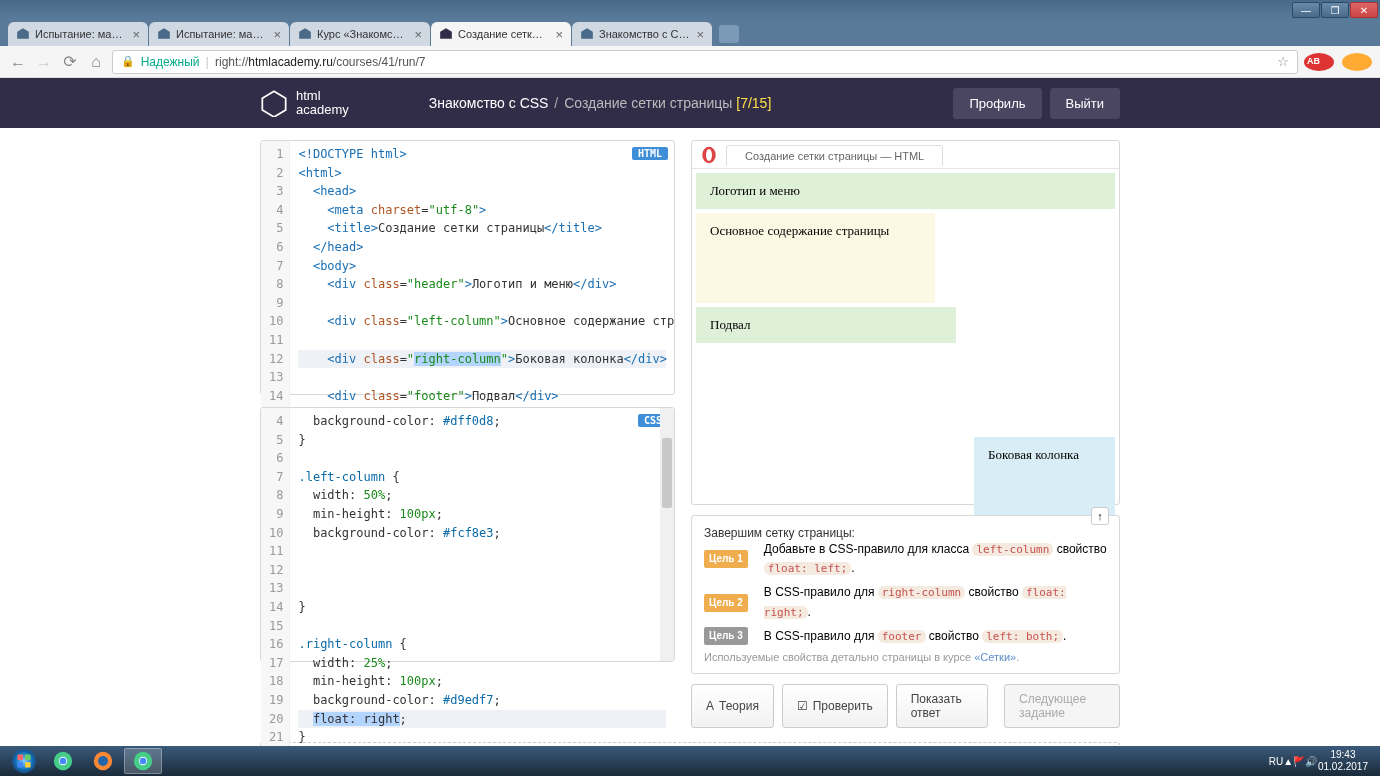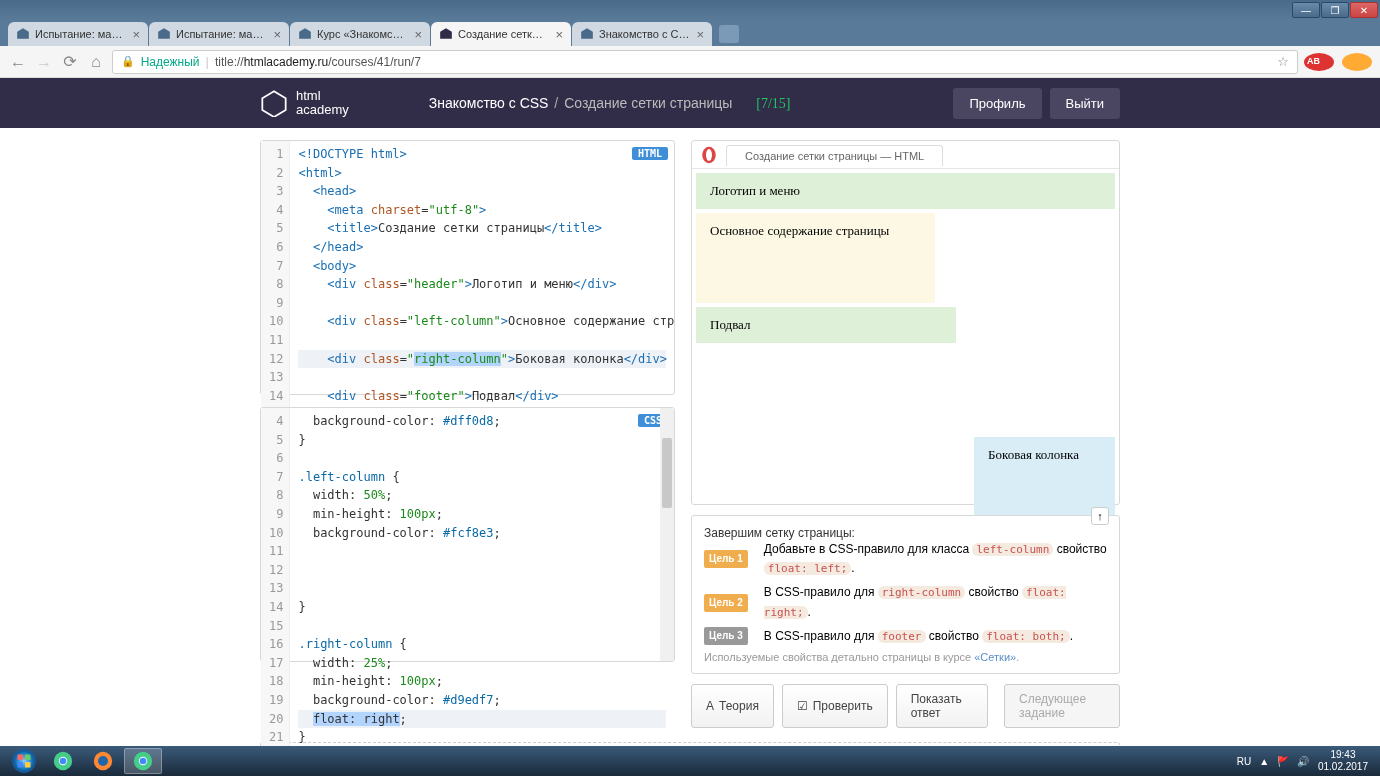--- a/index.html
+++ b/index.html
@@ -30,21 +30,21 @@
 .ext-icons { display: flex; gap: 8px; align-items: center; }
 .ext-icon { width: 30px; height: 18px; border-radius: 3px; }
 
 
 .ha-header { height: 50px; background: #312c48; display: flex; align-items: center; padding: 0 260px 0 260px; color: #fff; }
 .ha-logo { display: flex; align-items: center; gap: 8px; font-size: 13px; line-height: 1.1; }
 .ha-logo-icon { width: 28px; height: 28px; }
 .ha-breadcrumb { margin-left: 80px; font-size: 14px; }
 .ha-breadcrumb .sep { color: #aaa; margin: 0 2px; }
 .ha-breadcrumb .sub { color: #bbb; }
-.ha-breadcrumb .count { color: #22c55e; margin-left: 20px; font-family: Liberation Serif, serif; }
+.ha-breadcrumb .count { color: #fde047; margin-left: 0; }
 .ha-spacer { flex: 1; }
 .ha-btn { background: #4a4560; padding: 8px 16px; border-radius: 3px; font-size: 13px; cursor: pointer; margin-left: 8px; }
 
 
 .main-area { display: flex; padding: 12px 260px 0 260px; gap: 16px; background: #fff; }
 .left-col { width: 415px; display: flex; flex-direction: column; gap: 12px; }
 .right-col { flex: 1; display: flex; flex-direction: column; gap: 10px; }
 
 
 .editor { border: 1px solid #d8d8d8; border-radius: 3px; background: #fff; position: relative; font-family: Consolas, monospace; font-size: 12px; }
@@ -96,21 +96,21 @@
 
 .promo { border: 1px dashed #ccc; border-radius: 3px; padding: 10px 14px; margin: 14px 260px 0 260px; text-align: right; font-size: 12px; color: #666; }
 .promo a { color: #5a8dc8; text-decoration: none; }
 
 
 .taskbar { position: fixed; bottom: 0; left: 0; right: 0; height: 30px; background: linear-gradient(#3a5a7a, #1a2a3a); display: flex; align-items: center; padding: 0 4px; }
 .start-btn { width: 40px; height: 28px; display: flex; align-items: center; justify-content: center; }
 .task-icon { width: 38px; height: 26px; display: flex; align-items: center; justify-content: center; margin-right: 2px; border-radius: 2px; }
 .task-icon.active { background: rgba(255,255,255,0.2); border: 1px solid rgba(255,255,255,0.3); }
 .task-spacer { flex: 1; }
-.tray { display: flex; align-items: center; gap: 8px; color: #fff; font-size: 10px; padding-right: 8px; }
+.tray { display: flex; align-items: center; gap: 0; color: #fff; font-size: 10px; padding-right: 8px; }
 .tray-time { text-align: center; line-height: 1.2; }
 </style>
 </head>
 <body>
 
 <div class="win-titlebar">
   <div class="win-btn">—</div>
   <div class="win-btn">❐</div>
   <div class="win-btn close">✕</div>
 </div>
@@ -156,21 +156,21 @@
 
 <div class="chrome-bar">
   <div class="nav-btn">←</div>
   <div class="nav-btn" style="color:#ccc">→</div>
   <div class="nav-btn">⟳</div>
   <div class="nav-btn">⌂</div>
   <div class="address-box">
     <span class="secure-icon">🔒</span>
     <span class="secure-text">Надежный</span>
     <span style="color:#ccc">|</span>
-    <span class="url-text"><span>title://</span><span class="domain">htmlacademy.ru</span><span>/courses/41/run/7</span></span>
+    <span class="url-text"><span>right://</span><span class="domain">htmlacademy.ru</span><span>/courses/41/run/7</span></span>
     <span style="flex:1"></span>
     <span style="color:#888">☆</span>
   </div>
   <div class="ext-icons">
     <div class="ext-icon" style="background:#d33;border-radius:50%;position:relative">
         <span style="position:absolute;color:#fff;font-size:9px;left:3px;top:3px;font-weight:bold">AB</span>
       </div>
     <div class="ext-icon" style="background:#fa3;border-radius:50%"></div>
   </div>
 </div>
@@ -316,21 +316,21 @@
       <div class="goal-line">
         <span class="goal-badge">Цель 1</span>
         <span class="goal-text"><span>Добавьте в CSS-правило для класса </span><code>left-column</code><span> свойство </span><code>float: left;</code><span>.</span></span>
       </div>
       <div class="goal-line">
         <span class="goal-badge g2">Цель 2</span>
         <span class="goal-text"><span>В CSS-правило для </span><code>right-column</code><span> свойство </span><code>float: right;</code><span>.</span></span>
       </div>
       <div class="goal-line">
         <span class="goal-badge g3">Цель 3</span>
-        <span class="goal-text"><span>В CSS-правило для </span><code>footer</code><span> свойство </span><code>float: both;</code><span>.</span></span>
+        <span class="goal-text"><span>В CSS-правило для </span><code>footer</code><span> свойство </span><code>left: both;</code><span>.</span></span>
       </div>
       <div class="goal-note"><span>Используемые свойства детально страницы в курсе </span><a>«Сетки»</a><span>.</span></div>
     </div>
 
     <div class="actions">
       <div class="act-btn">
           <span>A</span>
           <span>Теория</span>
         </div>
       <div class="act-btn">

